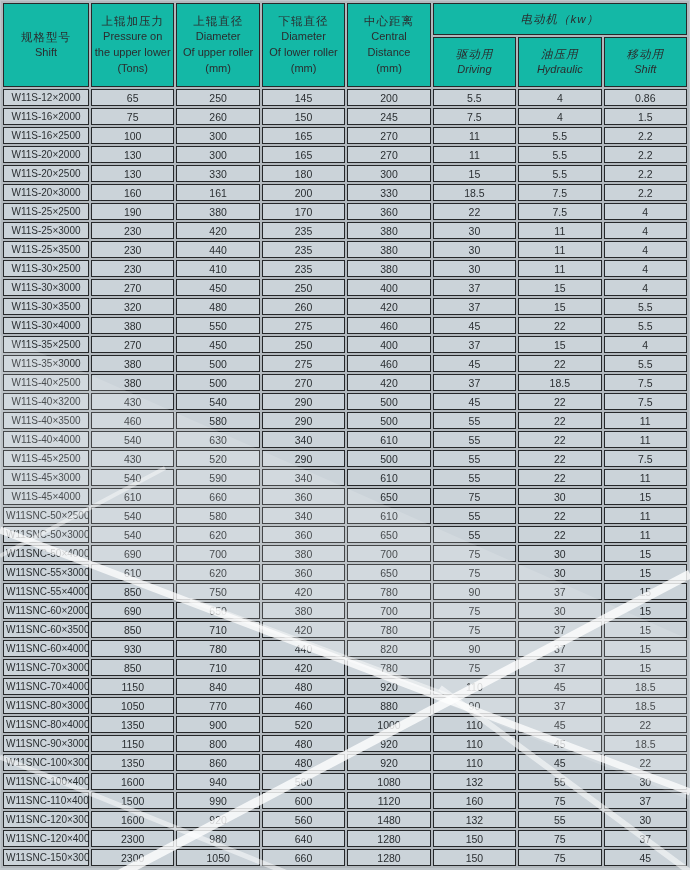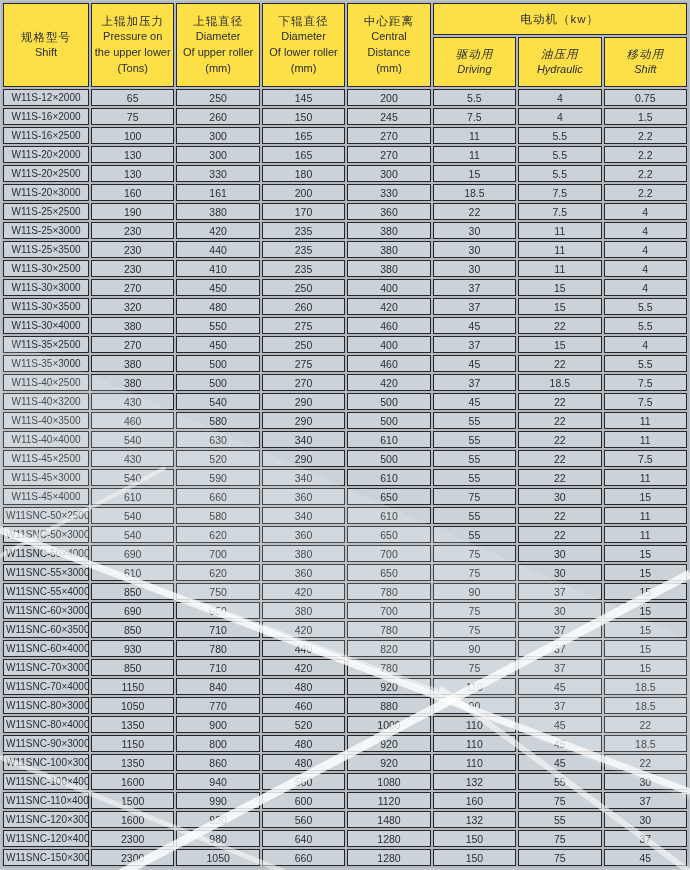--- a/index.html
+++ b/index.html
@@ -30,28 +30,28 @@
   col.c-model{width:86px;}
   th,td{
     border:1px solid #26282a;
     padding:0 2px;
     text-align:center;
     vertical-align:middle;
     overflow:hidden;
     white-space:nowrap;
   }
   thead th{
-    background:#fde047;
+    background:#14b8a6;
     color:#2b2c2e;
     font-weight:normal;
     font-size:11px;
     line-height:1.45;
   }
   thead .zh{font-size:11.5px;letter-spacing:1px;}
-  tr.h-group th.group-cell{height:30px;}
+  tr.h-group th.group-cell{height:30px;font-style:italic;}
   tr.h-sub th{height:48px;font-style:italic;}
   tbody td{
     background:#cbd3d9;
     color:#2a2e31;
     font-size:10.5px;
     height:15px;
   }
   tbody td.model{font-size:10px;margin-left:8px;}
   .wm{
     position:absolute;left:0;top:0;
@@ -125,21 +125,21 @@
       </thead>
       <tbody id="spec-body">
           <tr>
             <td class="model">W11S-12×2000</td>
             <td>65</td>
             <td>250</td>
             <td>145</td>
             <td>200</td>
             <td>5.5</td>
             <td>4</td>
-            <td>0.75</td>
+            <td>0.86</td>
           </tr>
           <tr>
             <td class="model">W11S-16×2000</td>
             <td>75</td>
             <td>260</td>
             <td>150</td>
             <td>245</td>
             <td>7.5</td>
             <td>4</td>
             <td>1.5</td>
@@ -388,21 +388,21 @@
             <td class="model">W11SNC-55×4000</td>
             <td>850</td>
             <td>750</td>
             <td>420</td>
             <td>780</td>
             <td>90</td>
             <td>37</td>
             <td>15</td>
           </tr>
           <tr>
-            <td class="model">W11SNC-60×3000</td>
+            <td class="model">W11SNC-60×2000</td>
             <td>690</td>
             <td>650</td>
             <td>380</td>
             <td>700</td>
             <td>75</td>
             <td>30</td>
             <td>15</td>
           </tr>
           <tr>
             <td class="model">W11SNC-60×3500</td>

